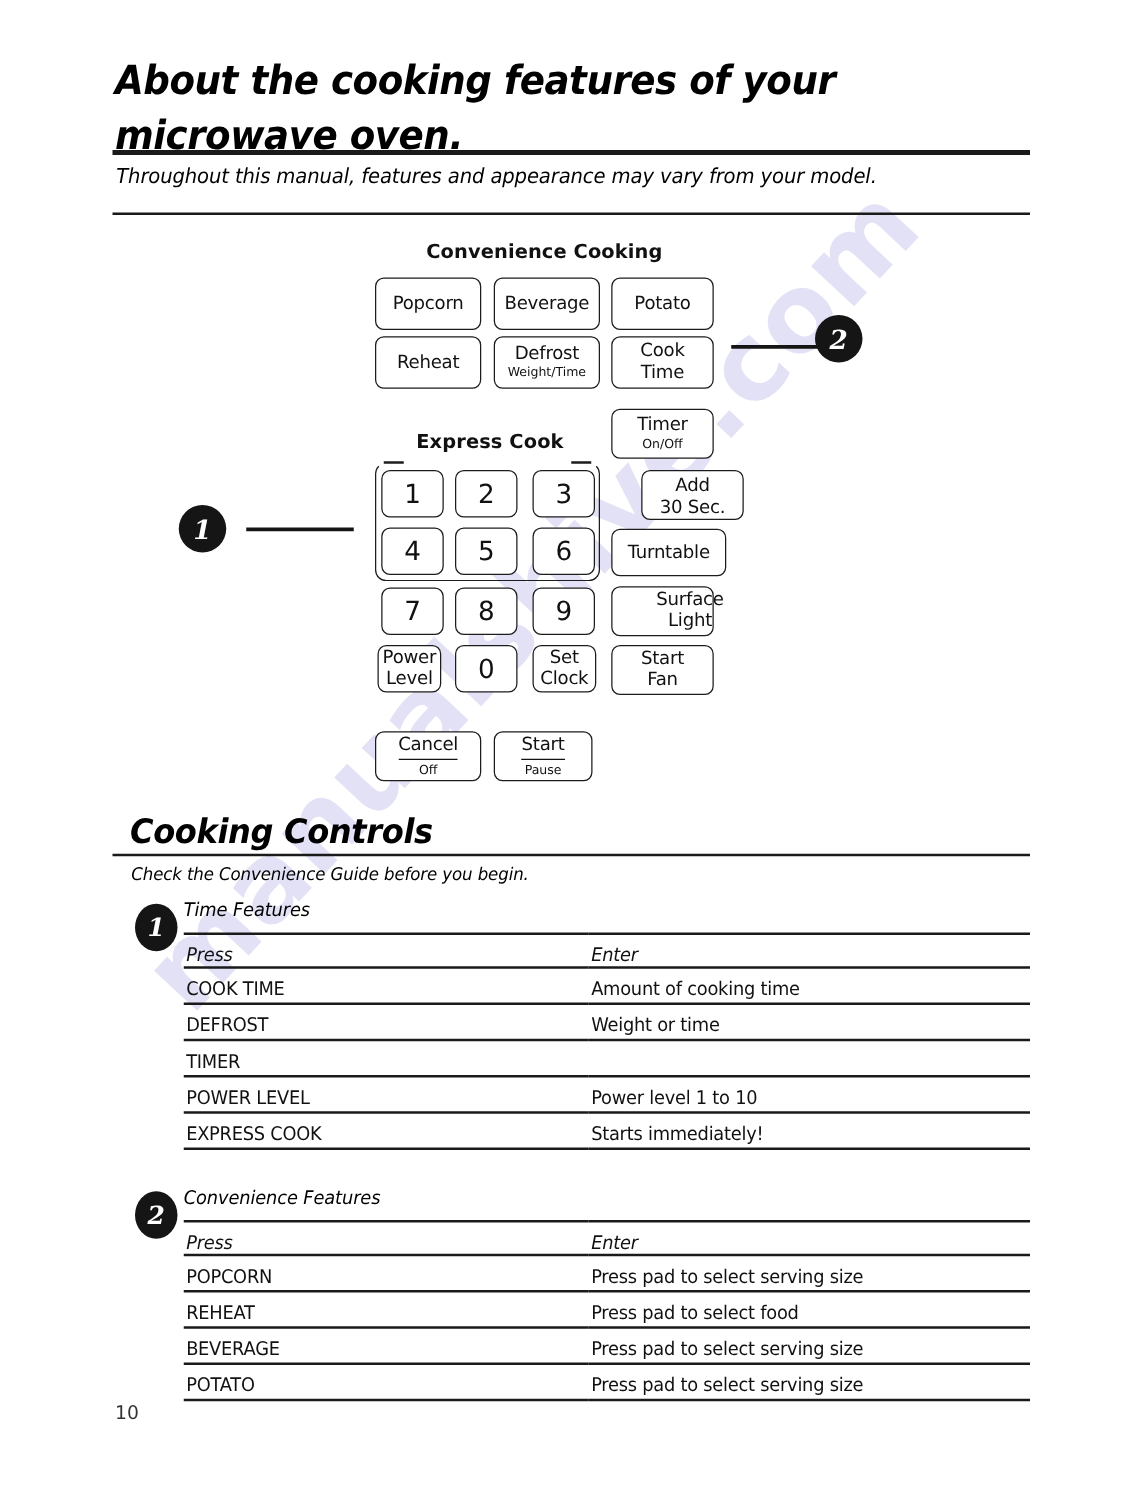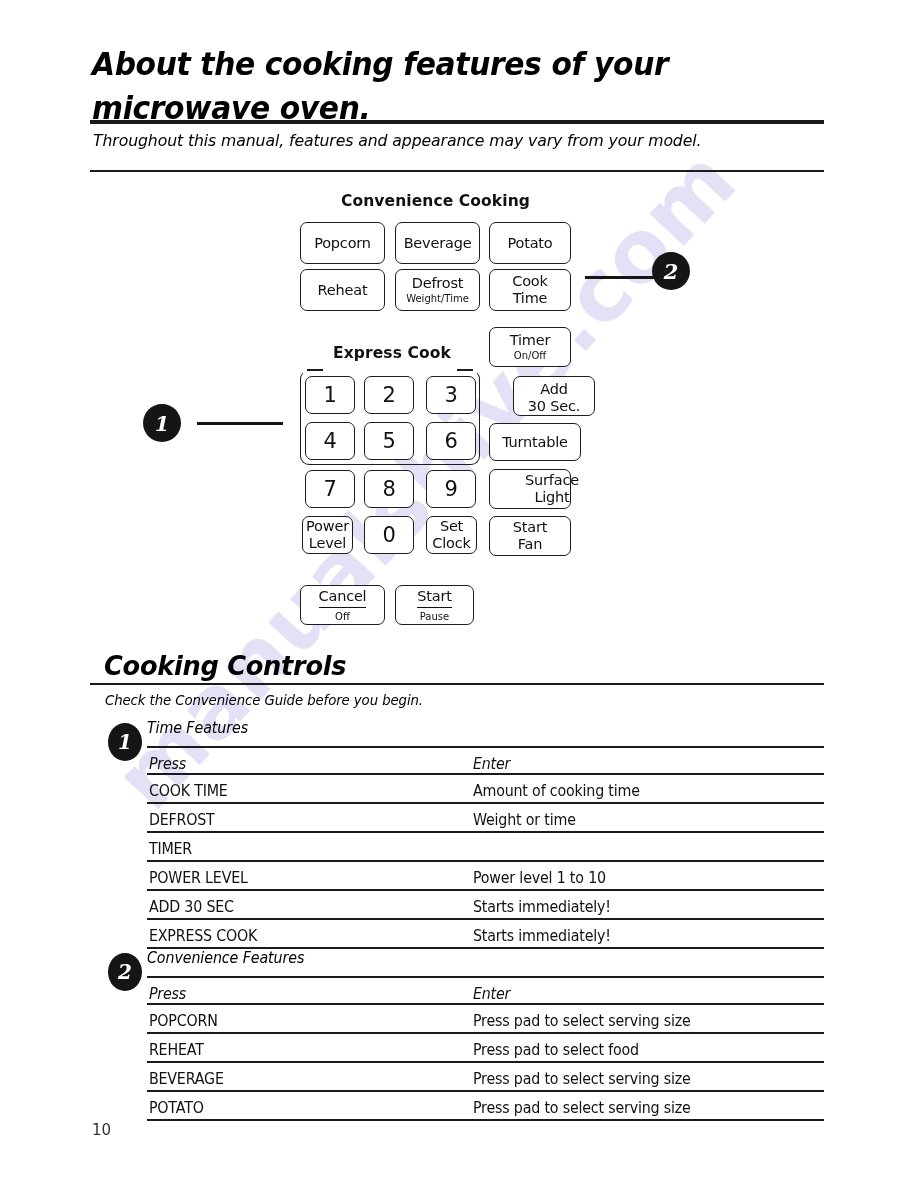--- a/index.html
+++ b/index.html
@@ -425,24 +425,20 @@
       </tr>
       <tr class="body-row">
         <td class="c-press">TIMER</td>
         <td class="c-enter"></td>
       </tr>
       <tr class="body-row">
         <td class="c-press">POWER LEVEL</td>
         <td class="c-enter">Power level 1 to 10</td>
       </tr>
       <tr class="body-row">
-        <td class="c-press">ADD 30 SEC</td>
-        <td class="c-enter">Starts immediately!</td>
-      </tr>
-      <tr class="body-row">
         <td class="c-press">EXPRESS COOK</td>
         <td class="c-enter">Starts immediately!</td>
       </tr>
     </tbody>
   </table>
 
   <div class="tbl-caption" style="left:147px; top:949px;">Convenience Features</div>
   <div class="badge-oval" style="left:108px; top:953px;">2</div>
 
   <table class="ftable" style="top:976px;">

